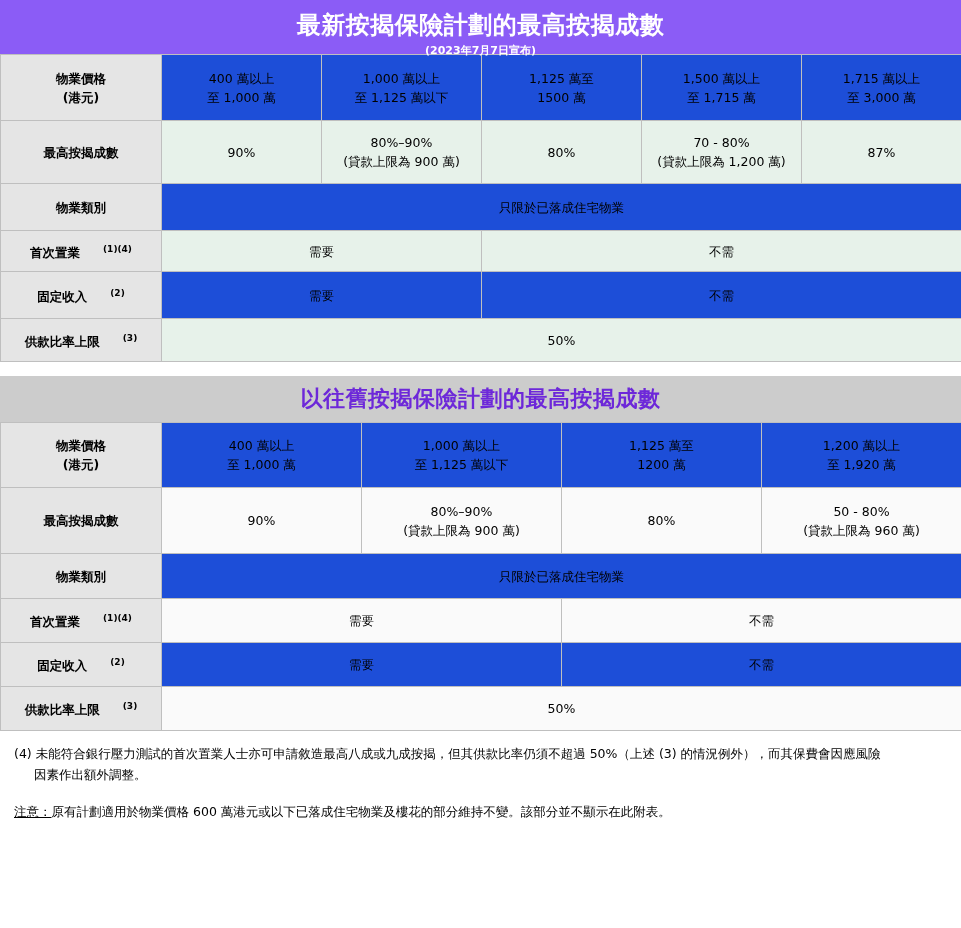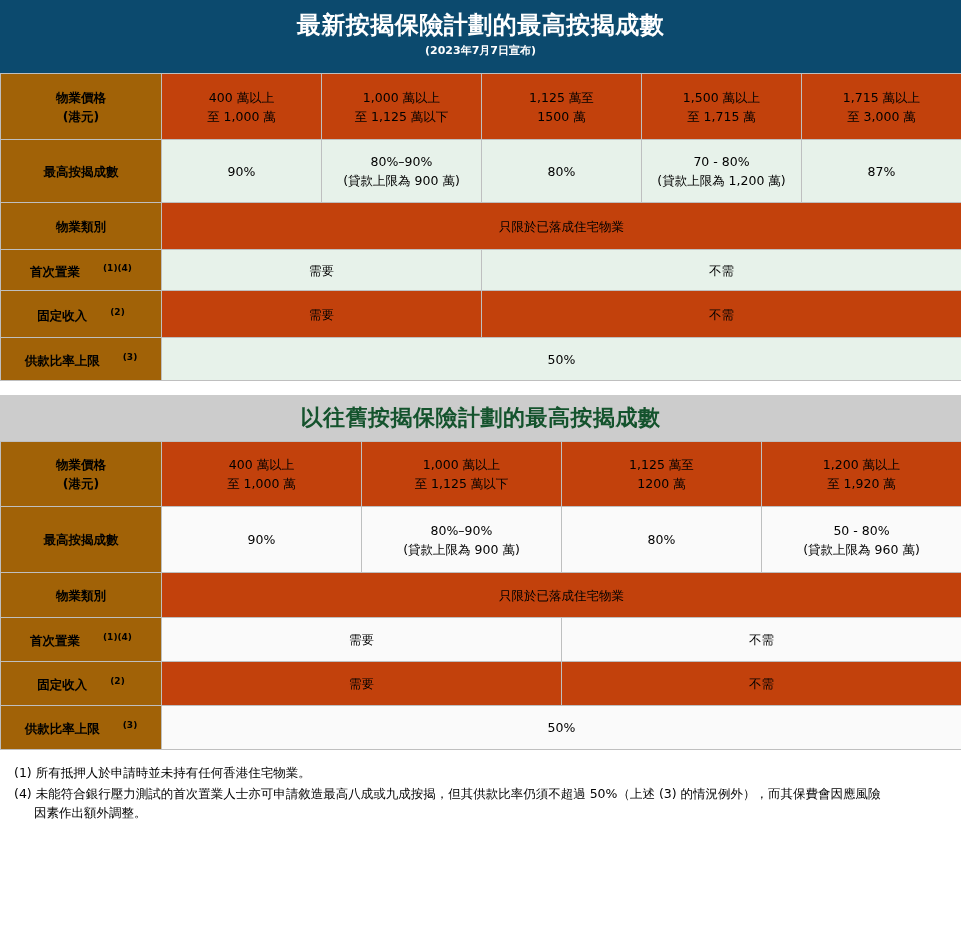--- a/index.html
+++ b/index.html
@@ -11,42 +11,42 @@
     width: 961px; height: 928px;
     font-family: "DejaVu Sans", "Liberation Sans", sans-serif;
     color: #000;
     overflow: hidden;
   }
 
   
   .table-block { width: 961px; }
 
   .title-bar-teal {
-    background: #0c4a6e;
+    background: #8b5cf6;
     color: #ffffff;
     text-align: center;
     padding: 10px 0 8px 0;
-    height: 73px;
+    height: 54px;
   }
   .title-bar-teal .t-main {
     font-size: 24px;
     font-weight: bold;
     letter-spacing: 0.5px;
     line-height: 30px;
   }
   .title-bar-teal .t-sub {
     font-size: 11px;
     font-weight: bold;
     line-height: 18px;
     margin-top: 2px;
   }
 
   .title-bar-gray {
     background: #cccccc;
-    color: #14532d;
+    color: #6d28d9;
     text-align: center;
     height: 46px;
     display: flex;
     align-items: center;
     justify-content: center;
   }
   .title-bar-gray .t-main {
     font-size: 22px;
     font-weight: bold;
     letter-spacing: 0.5px;
@@ -59,43 +59,43 @@
   }
   table.grid td {
     border: 1px solid #bfbfbf;
     text-align: center;
     vertical-align: middle;
     font-size: 12.5px;
     line-height: 19px;
     padding: 4px 3px;
   }
   table.grid td.rowlabel {
-    background: #a16207;
+    background: #e5e5e5;
     font-weight: bold;
     font-size: 12.5px;
     width: 161px;
     border-left: 1px solid #bfbfbf;
   }
   .sup { font-size: 9px; vertical-align: super; font-weight: bold; padding-left: 23px; }
 
   
-  .c-white { background: #c2410c; }
+  .c-white { background: #1d4ed8; }
   .c-green { background: #e7f2ea; }
   .c-offwhite { background: #fafafa; }
   .spacer-14 { height: 14px; background: #ffffff; }
 
   
   .footnotes {
     padding: 12px 14px 0 14px;
     font-size: 12.5px;
     line-height: 21px;
     color: #000;
   }
   .fn-line { white-space: nowrap; }
-  .fn-indent { padding-left: 20px; white-space: nowrap; font-family: Liberation Mono, monospace; }
+  .fn-indent { padding-left: 20px; white-space: nowrap; }
   .note-line {
     margin-top: 16px;
     font-size: 12.5px;
     line-height: 21px;
     white-space: nowrap;
   }
   .note-label { text-decoration: underline; }
 </style>
 </head>
 <body>
@@ -220,17 +220,19 @@
         <td class="rowlabel">
           <span>供款比率上限</span><span class="sup">(3)</span>
         </td>
         <td class="c-offwhite" colspan="4">50%</td>
       </tr>
     </tbody>
   </table>
 </div>
 
 <div class="footnotes">
-  <div class="fn-line">(1) 所有抵押人於申請時並未持有任何香港住宅物業。</div>
   <div class="fn-line">(4) 未能符合銀行壓力測試的首次置業人士亦可申請敘造最高八成或九成按揭，但其供款比率仍須不超過 50%（上述 (3) 的情況例外），而其保費會因應風險</div>
   <div class="fn-indent">因素作出額外調整。</div>
 
+  <div class="note-line">
+    <span class="note-label">注意：</span><span>原有計劃適用於物業價格 600 萬港元或以下已落成住宅物業及樓花的部分維持不變。該部分並不顯示在此附表。</span>
+  </div>
 </div>
 
 </body></html>

